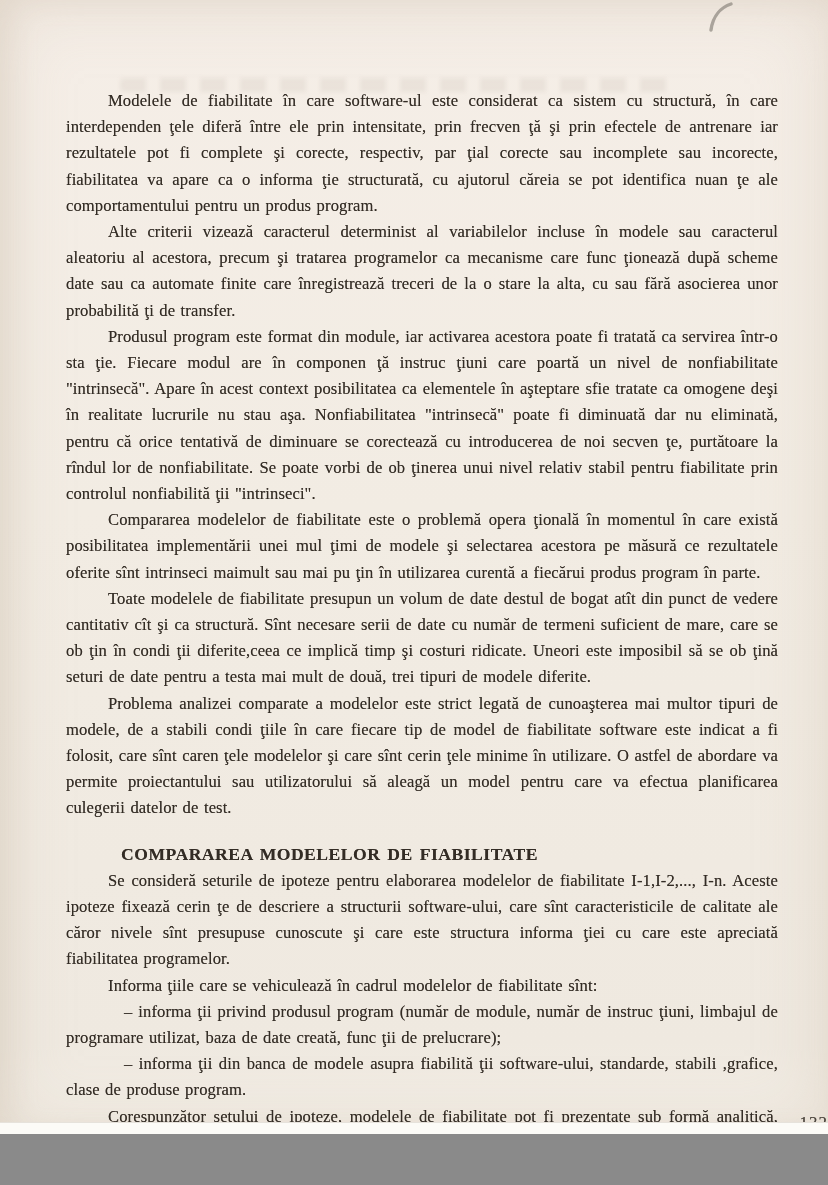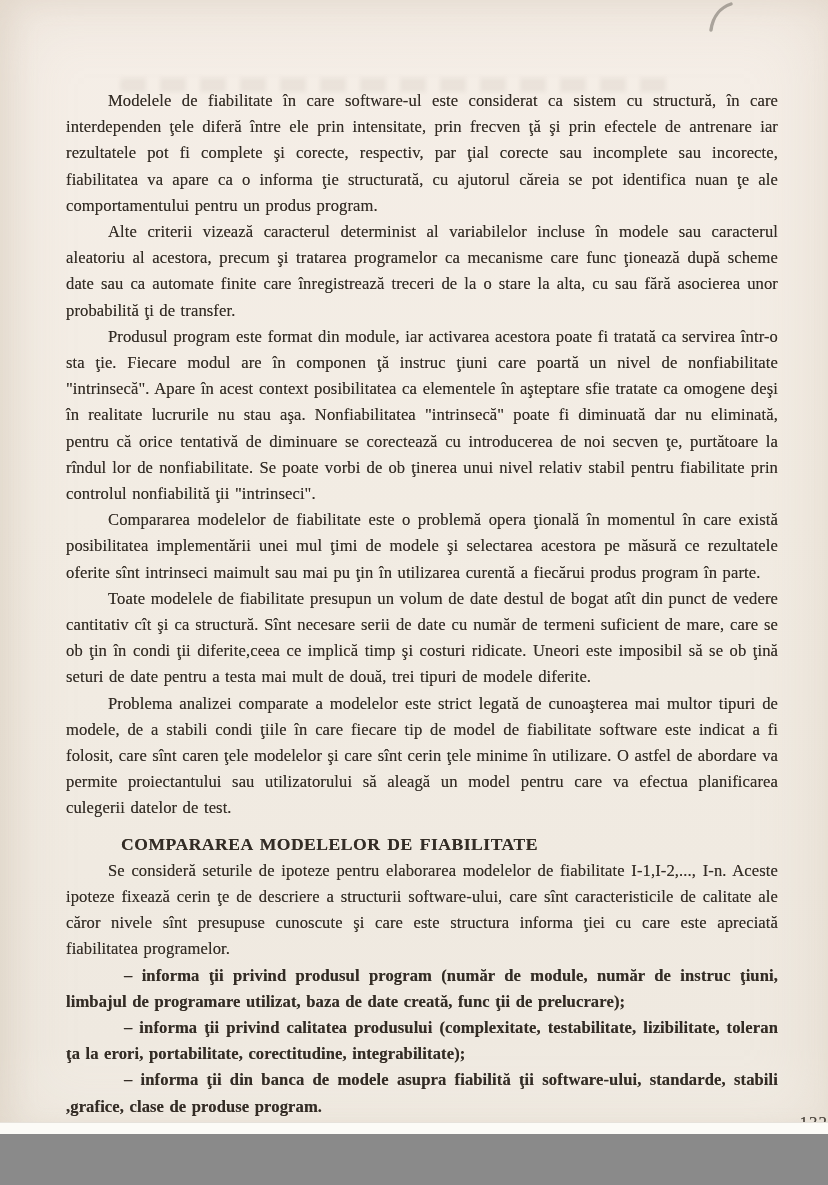--- a/index.html
+++ b/index.html
@@ -30,23 +30,23 @@
   .para {
     margin: 0;
     font-size: 16.6px;
     line-height: 26.2px;
     text-align: justify;
     text-indent: 42px;
     letter-spacing: 0.1px;
     word-spacing: 1.2px;
     text-shadow: 0 0 0.5px rgba(45,38,30,0.55);
   }
-  .para.list-item { text-indent: 58px; font-weight: bold; }
+  .para.list-item { text-indent: 58px; }
   .section-heading {
-    margin: 12px 0 3px 0;
+    margin: 22px 0 3px 0;
     padding-left: 55px;
     font-size: 17.6px;
     font-weight: 700;
     letter-spacing: 0.5px;
     word-spacing: 2px;
     text-shadow: 0 0 0.5px rgba(45,38,30,0.6);
   }
   .page-number {
     position: absolute;
     left: 0;
@@ -101,23 +101,23 @@
     <p class="para">Modelele de fiabilitate în care software-ul este considerat ca sistem cu structură, în care interdependen ţele diferă între ele prin intensitate, prin frecven ţă şi prin efectele de antrenare iar rezultatele pot fi complete şi corecte, respectiv, par ţial corecte sau incomplete sau incorecte, fiabilitatea va apare ca o informa ţie structurată, cu ajutorul căreia se pot identifica nuan ţe ale comportamentului pentru un produs program.</p>
     <p class="para">Alte criterii vizează caracterul determinist al variabilelor incluse în modele sau caracterul aleatoriu al acestora, precum şi tratarea programelor ca mecanisme care func ţionează după scheme date sau ca automate finite care înregistrează treceri de la o stare la alta, cu sau fără asocierea unor probabilită ţi de transfer.</p>
     <p class="para">Produsul program este format din module, iar activarea acestora poate fi tratată ca servirea într-o sta ţie. Fiecare modul are în componen ţă instruc ţiuni care poartă un nivel de nonfiabilitate "intrinsecă". Apare în acest context posibilitatea ca elementele în aşteptare sfie tratate ca omogene deşi în realitate lucrurile nu stau aşa. Nonfiabilitatea "intrinsecă" poate fi diminuată dar nu eliminată, pentru că orice tentativă de diminuare se corectează cu introducerea de noi secven ţe, purtătoare la rîndul lor de nonfiabilitate. Se poate vorbi de ob ţinerea unui nivel relativ stabil pentru fiabilitate prin controlul nonfiabilită ţii "intrinseci".</p>
     <p class="para">Compararea modelelor de fiabilitate este o problemă opera ţională în momentul în care există posibilitatea implementării unei mul ţimi de modele şi selectarea acestora pe măsură ce rezultatele oferite sînt intrinseci maimult sau mai pu ţin în utilizarea curentă a fiecărui produs program în parte.</p>
     <p class="para">Toate modelele de fiabilitate presupun un volum de date destul de bogat atît din punct de vedere cantitativ cît şi ca structură. Sînt necesare serii de date cu număr de termeni suficient de mare, care se ob ţin în condi ţii diferite,ceea ce implică timp şi costuri ridicate. Uneori este imposibil să se ob ţină seturi de date pentru a testa mai mult de două, trei tipuri de modele diferite.</p>
     <p class="para">Problema analizei comparate a modelelor este strict legată de cunoaşterea mai multor tipuri de modele, de a stabili condi ţiile în care fiecare tip de model de fiabilitate software este indicat a fi folosit, care sînt caren ţele modelelor şi care sînt cerin ţele minime în utilizare. O astfel de abordare va permite proiectantului sau utilizatorului să aleagă un model pentru care va efectua planificarea culegerii datelor de test.</p>
 
     <h2 class="section-heading">COMPARAREA MODELELOR DE FIABILITATE</h2>
 
     <p class="para">Se consideră seturile de ipoteze pentru elaborarea modelelor de fiabilitate I-1,I-2,..., I-n. Aceste ipoteze fixează cerin ţe de descriere a structurii software-ului, care sînt caracteristicile de calitate ale căror nivele sînt presupuse cunoscute şi care este structura informa ţiei cu care este apreciată fiabilitatea programelor.</p>
+    <p class="para">Informa ţiile care se vehiculează în cadrul modelelor de fiabilitate sînt:</p>
 
     <p class="para list-item">– informa ţii privind produsul program (număr de module, număr de instruc ţiuni, limbajul de programare utilizat, baza de date creată, func ţii de prelucrare);</p>
-    <p class="para list-item">– informa ţii privind calitatea produsului (complexitate, testabilitate, lizibilitate, toleran ţa la erori, portabilitate, corectitudine, integrabilitate);</p>
     <p class="para list-item">– informa ţii din banca de modele asupra fiabilită ţii software-ului, standarde, stabili ,grafice, clase de produse program.</p>
 
     <p class="para">Corespunzător setului de ipoteze, modelele de fiabilitate pot fi prezentate sub formă analitică, incluzînd una sau mai multe variabile independente, care privesc, fie latura cantitativă</p>
   </div>
 
   <div class="page-number">132</div>
 
   <div class="bottom-marks">·: ·· .: ·:·</div>
 
   <div class="bottom-strip"></div>

